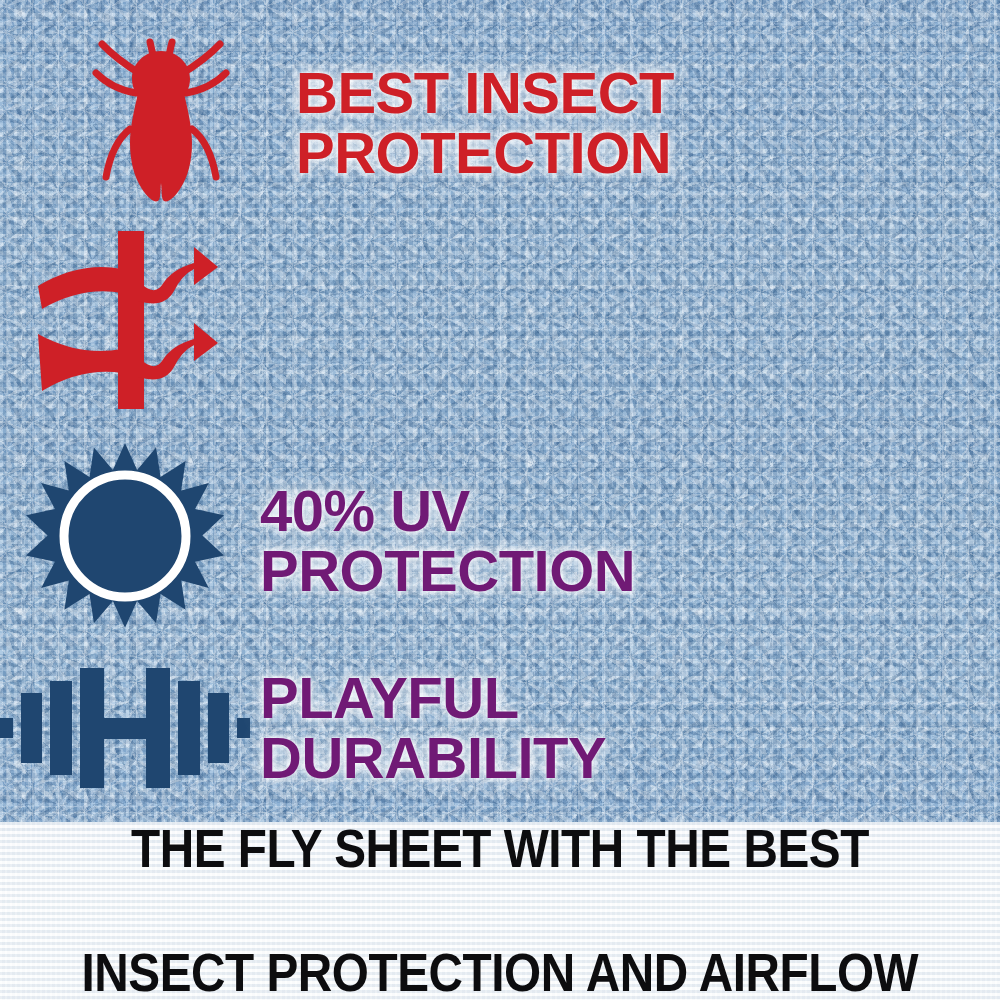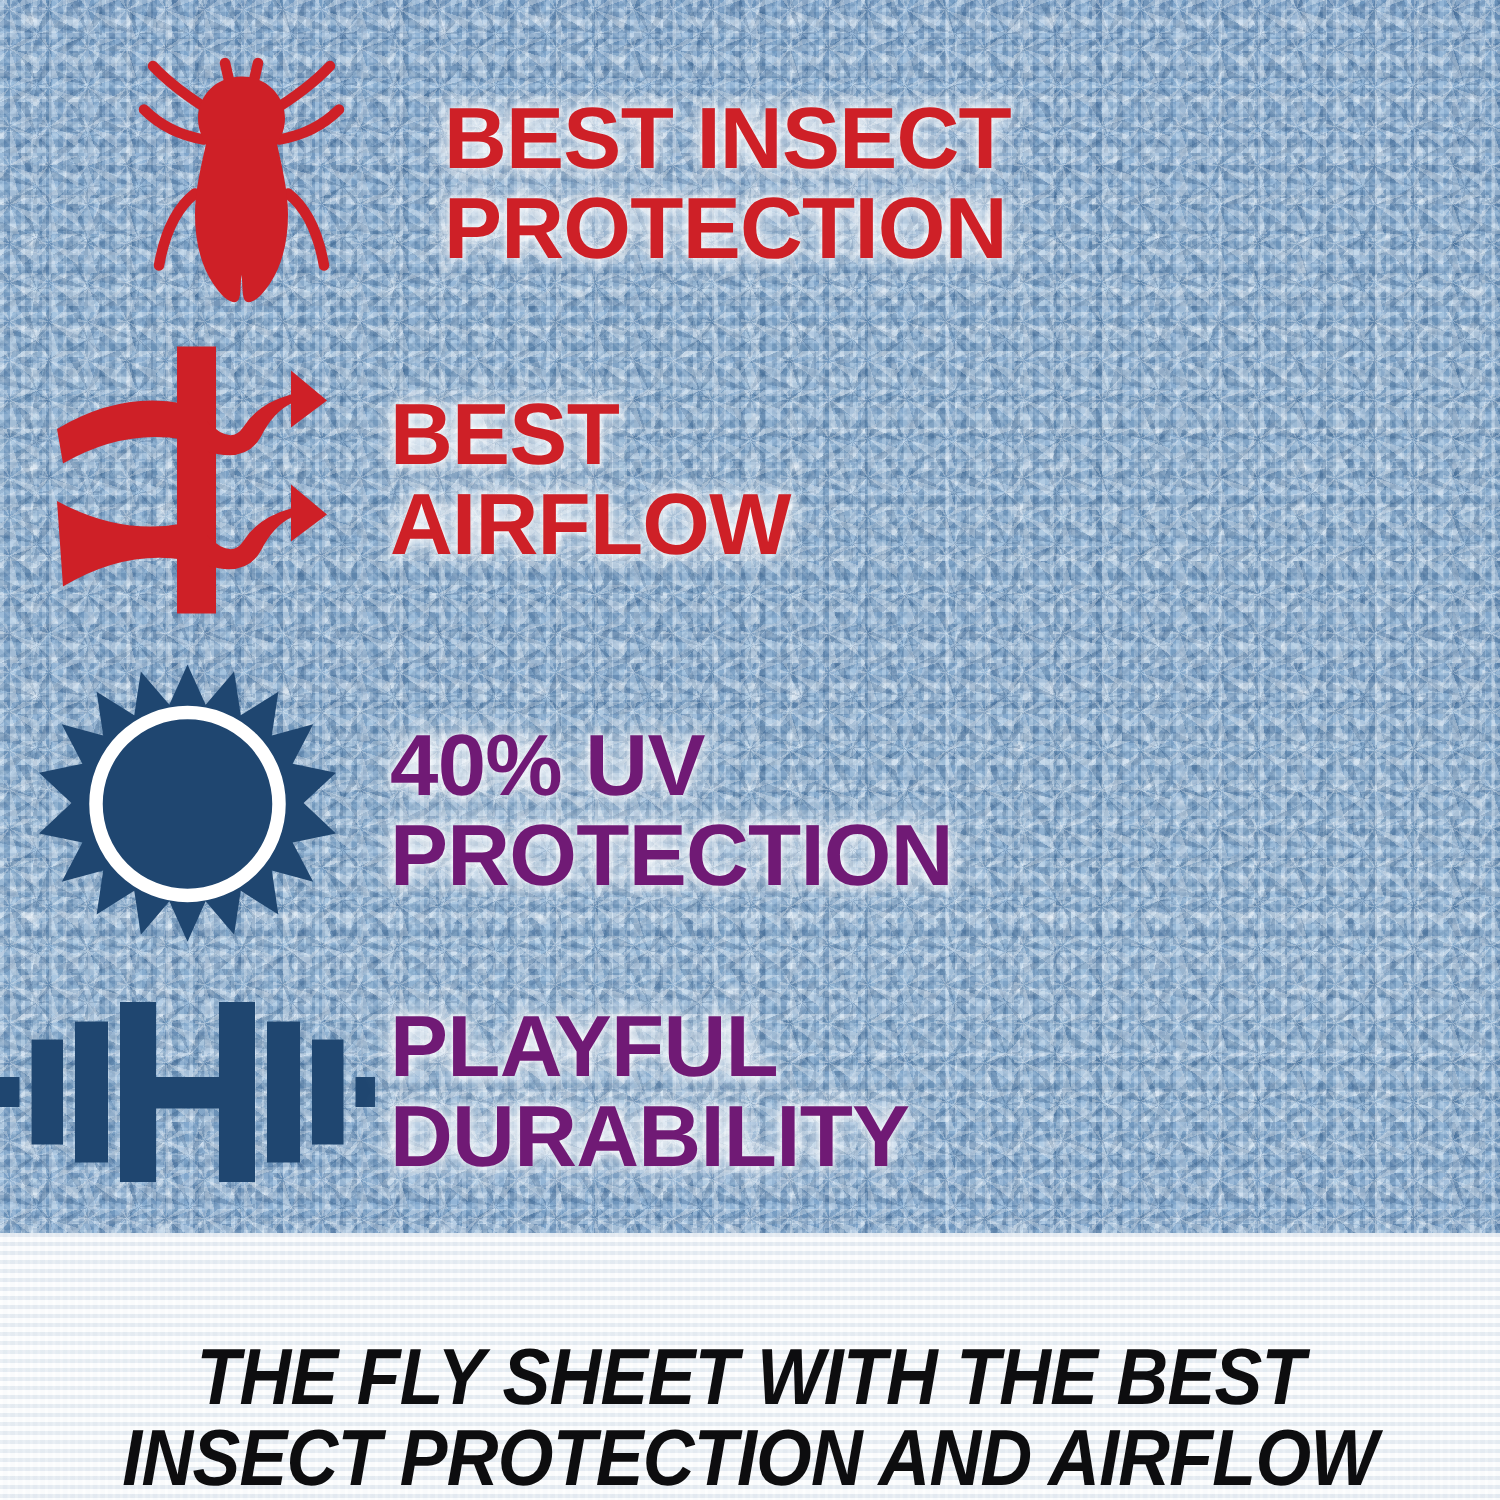--- a/index.html
+++ b/index.html
@@ -89,22 +89,21 @@
     background-image:
       repeating-linear-gradient(0deg,
         rgba(255,255,255,.75) 0 3px, rgba(222,230,238,.55) 3px 6px),
       repeating-linear-gradient(90deg,
         rgba(255,255,255,.55) 0 2px, rgba(226,233,240,.45) 2px 5px),
       linear-gradient(180deg, #e9eef4 0%, #f4f7fa 45%, #eff3f7 100%);
     background-size: 100% 6px, 5px 100%, 100% 100%;
     display: flex;
     flex-direction: column;
     align-items: center;
-    justify-content: flex-end;
-    font-style: italic;
+    justify-content: space-between;
   }
 
   .caption-line {
     color: #0d0d0f;
     font-family: "Liberation Sans Narrow", "Liberation Sans", sans-serif;
     font-weight: bold;
     font-size: 53px;
     line-height: 1.02;
     letter-spacing: -0.5px;
     text-align: center;
@@ -250,24 +249,20 @@
               <path d="M108 146
                        Q134 154 144 136
                        Q152 120 164 114
                        L164 130 L188 112 L164 92 L164 108
                        Q142 114 132 130
                        Q124 142 108 126 Z"></path>
             </g>
           </svg>
         </span>
       </div>
-      <div class="label-cell">
-        <p class="feature-label label-red">BEST
-AIRFLOW</p>
-      </div>
     </div>
 
     <div class="feature-row" id="row-uv">
       <div class="icon-cell">
         <span>
           <svg width="200" height="200" viewBox="0 0 200 200" aria-hidden="true">
 
             <polygon fill="#1f4670" points="
               100,2 112.1,28.9 131.1,6.6 135.5,35.9 160.6,20.1 156.2,49.4
               183.8,41.9 170.1,68.1 199.0,74.2 177.4,94.4 199.0,114.6

